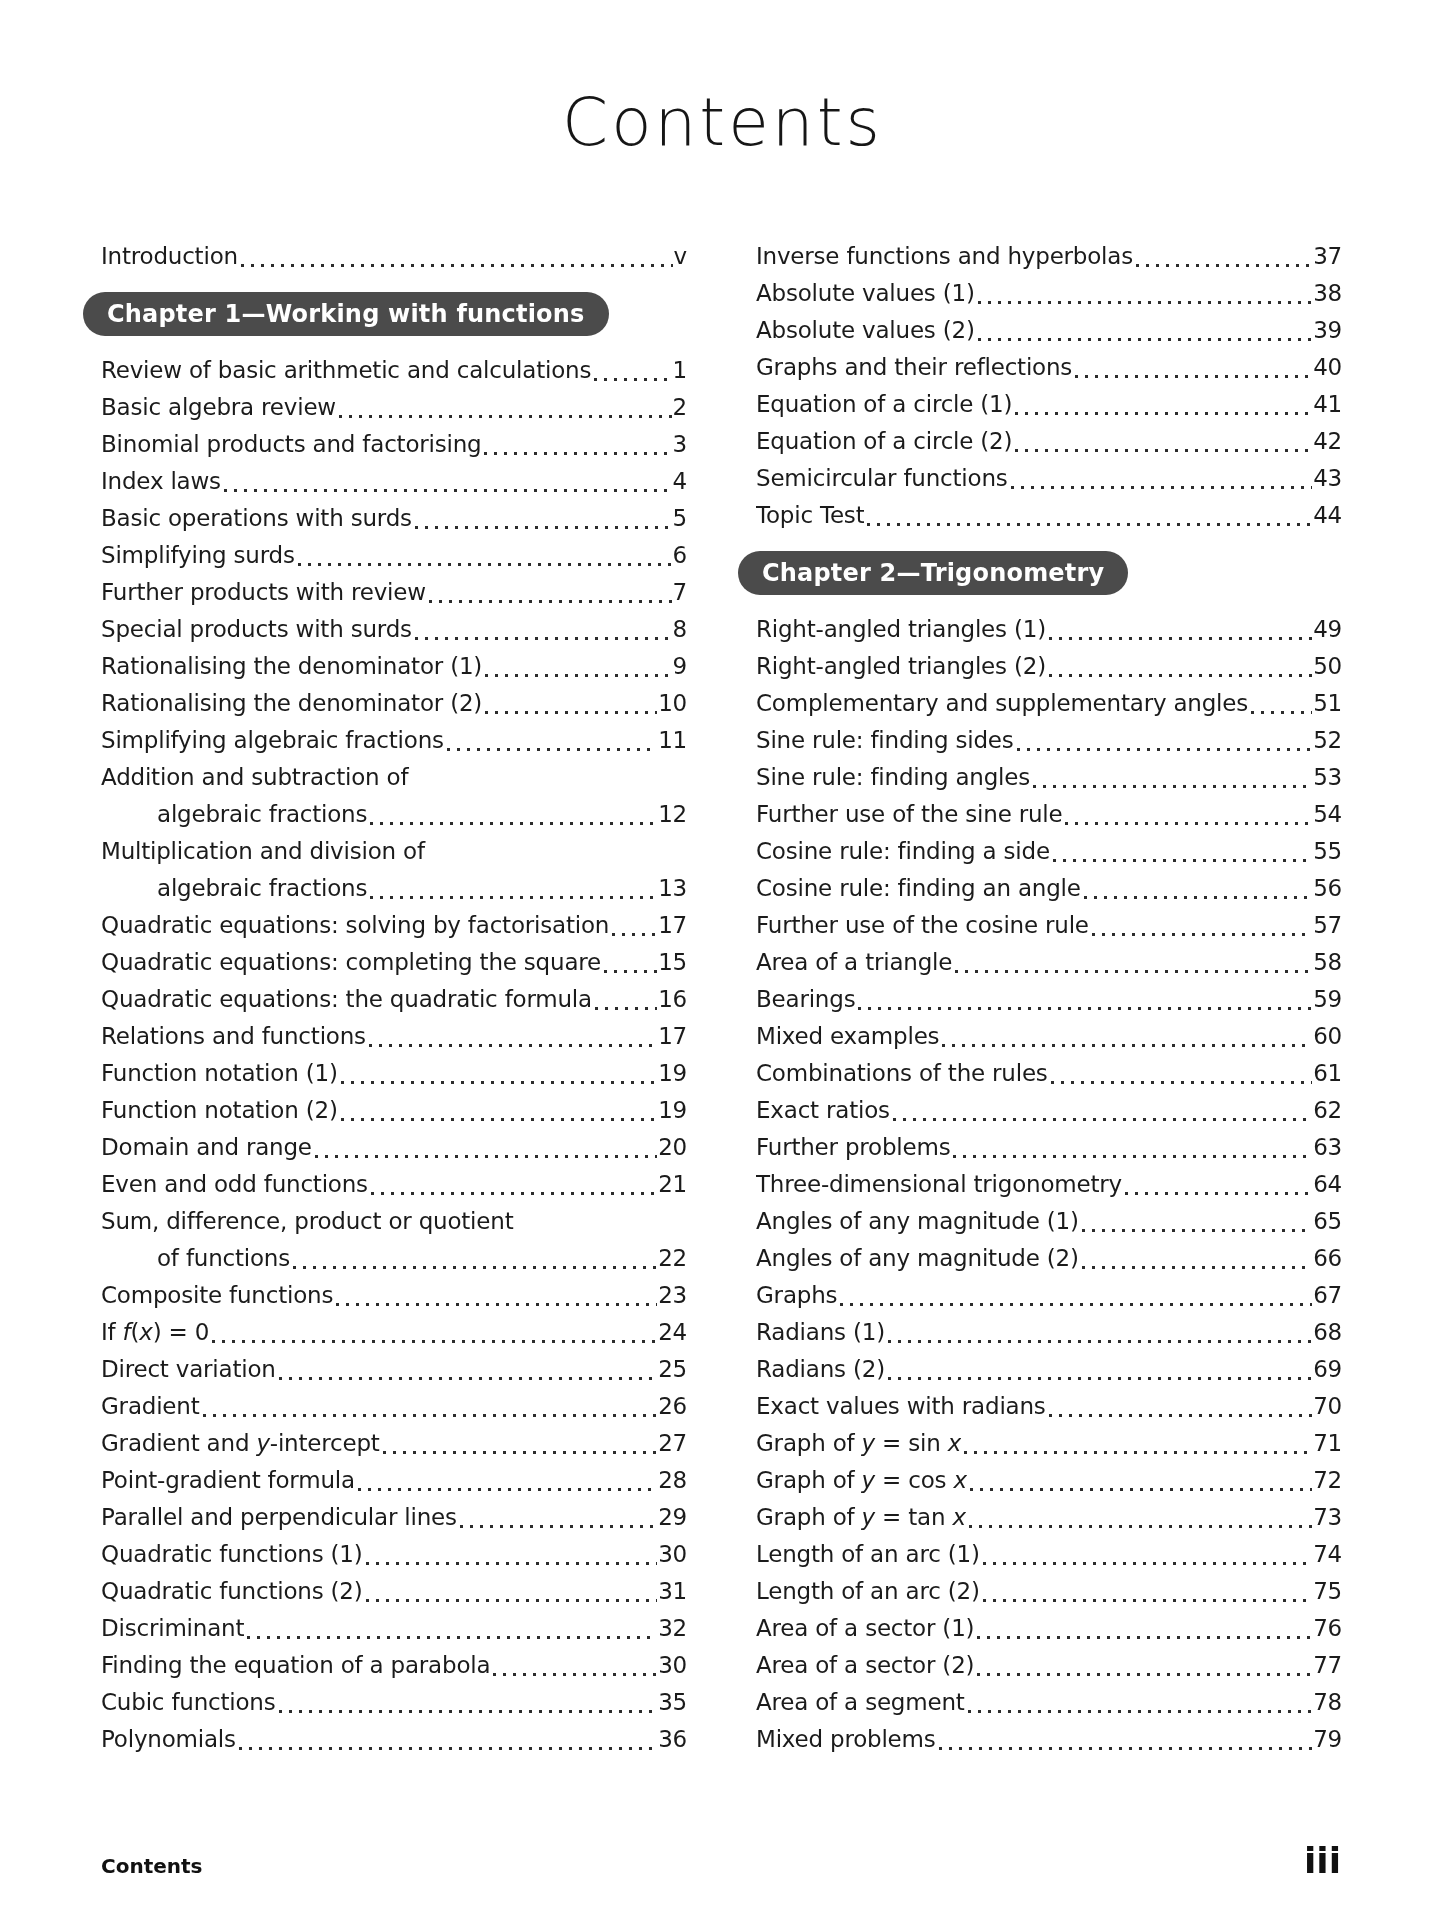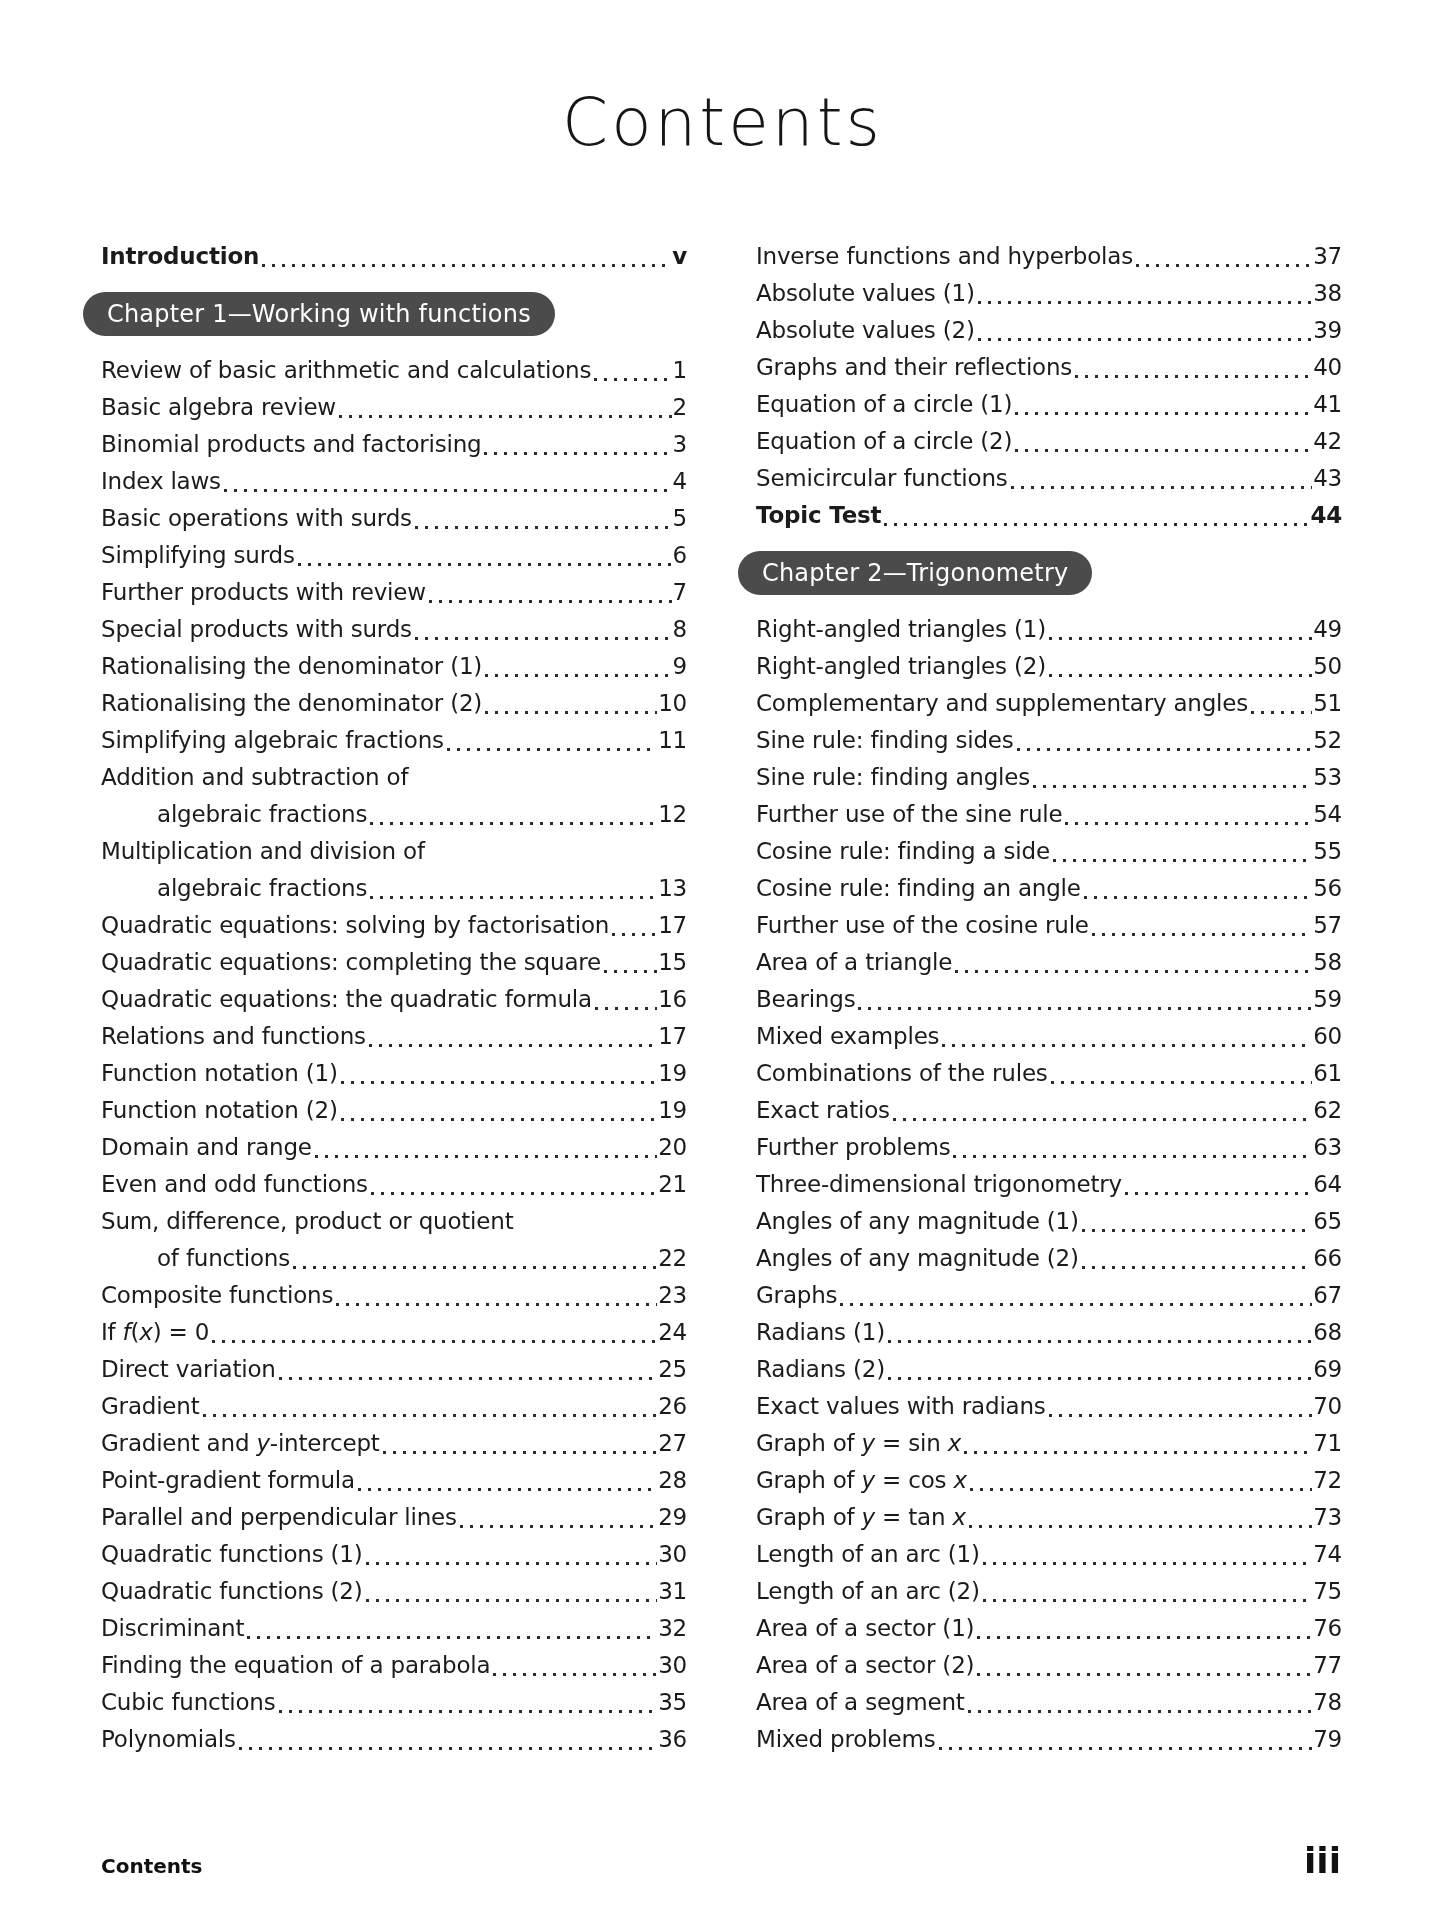--- a/index.html
+++ b/index.html
@@ -32,38 +32,38 @@
   .col { width: 586px; flex: 0 0 auto; }
 
   .toc-row {
     display: flex;
     align-items: flex-end;
     line-height: 37px;
     font-size: 23px;
     letter-spacing: -0.2px;
     white-space: nowrap;
   }
-  .toc-row.bold { font-weight: bold; }
+  .toc-row.bold { font-weight: normal; }
   .lbl { flex: 0 1 auto; overflow: hidden; }
   .dots {
     flex: 1 1 auto;
     min-width: 8px;
     height: 3px;
     margin: 0 1px 8px 3px;
     background: repeating-linear-gradient(to right, #2c2c2c 0 3px, transparent 3px 10px);
   }
   .pg { flex: 0 0 auto; text-align: right; }
   .line1 { line-height: 37px; font-size: 23px; letter-spacing: -0.2px; white-space: nowrap; }
   .indent { flex: 0 0 56px; }
 
   .chapter-badge {
     display: inline-block;
     background: #4b4b4b;
     color: #ffffff;
-    font-weight: normal;
+    font-weight: bold;
     font-size: 24px;
     line-height: 28px;
     padding: 8px 24px;
     border-radius: 26px;
     margin: 17px 0 16px -18px;
     letter-spacing: 0.2px;
     white-space: nowrap;
   }
   .badge-wrap { display: block; }
 

